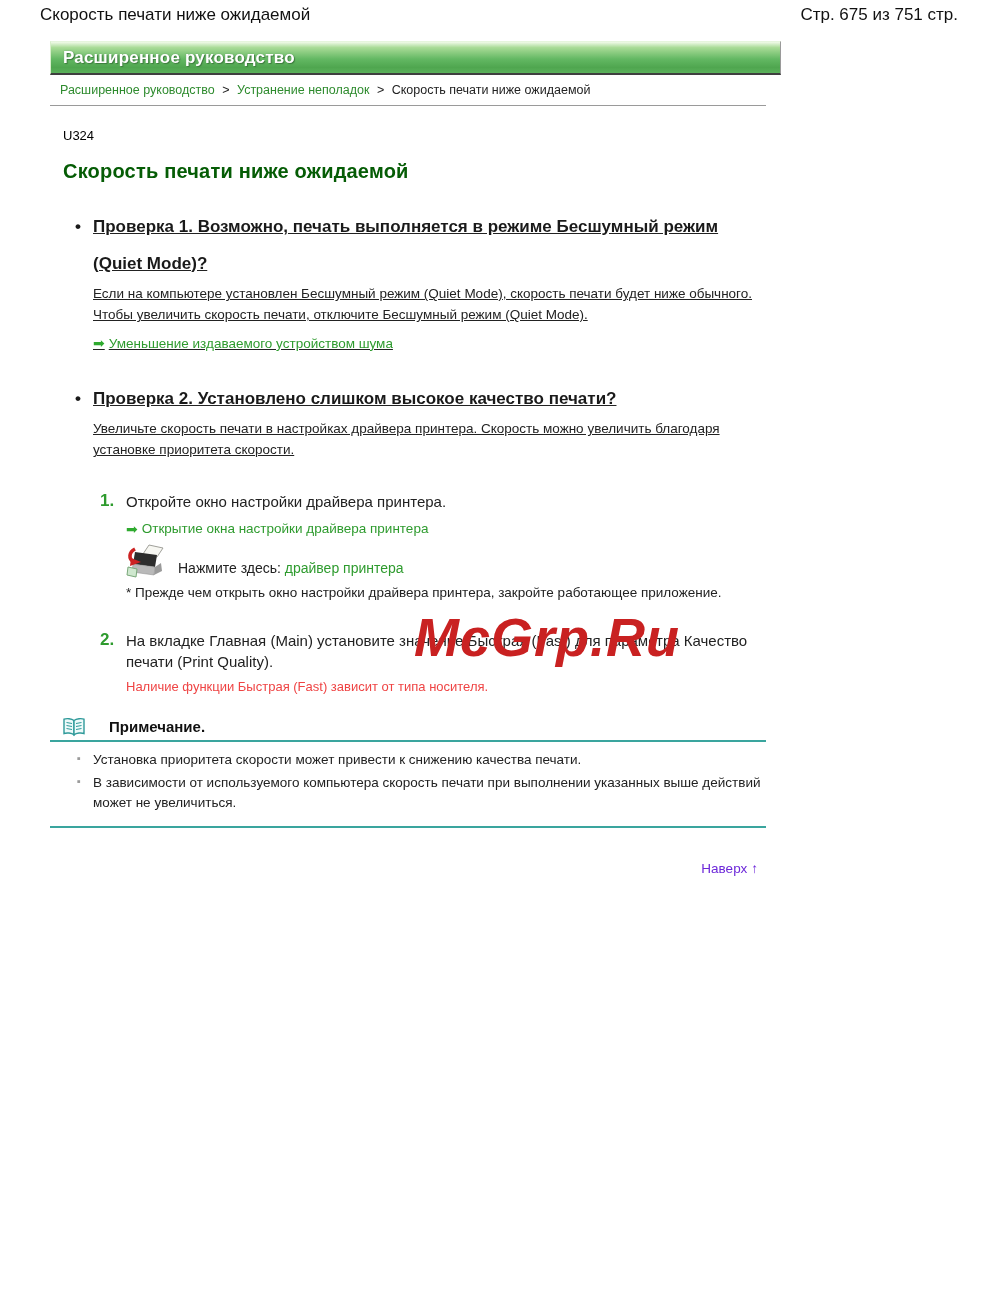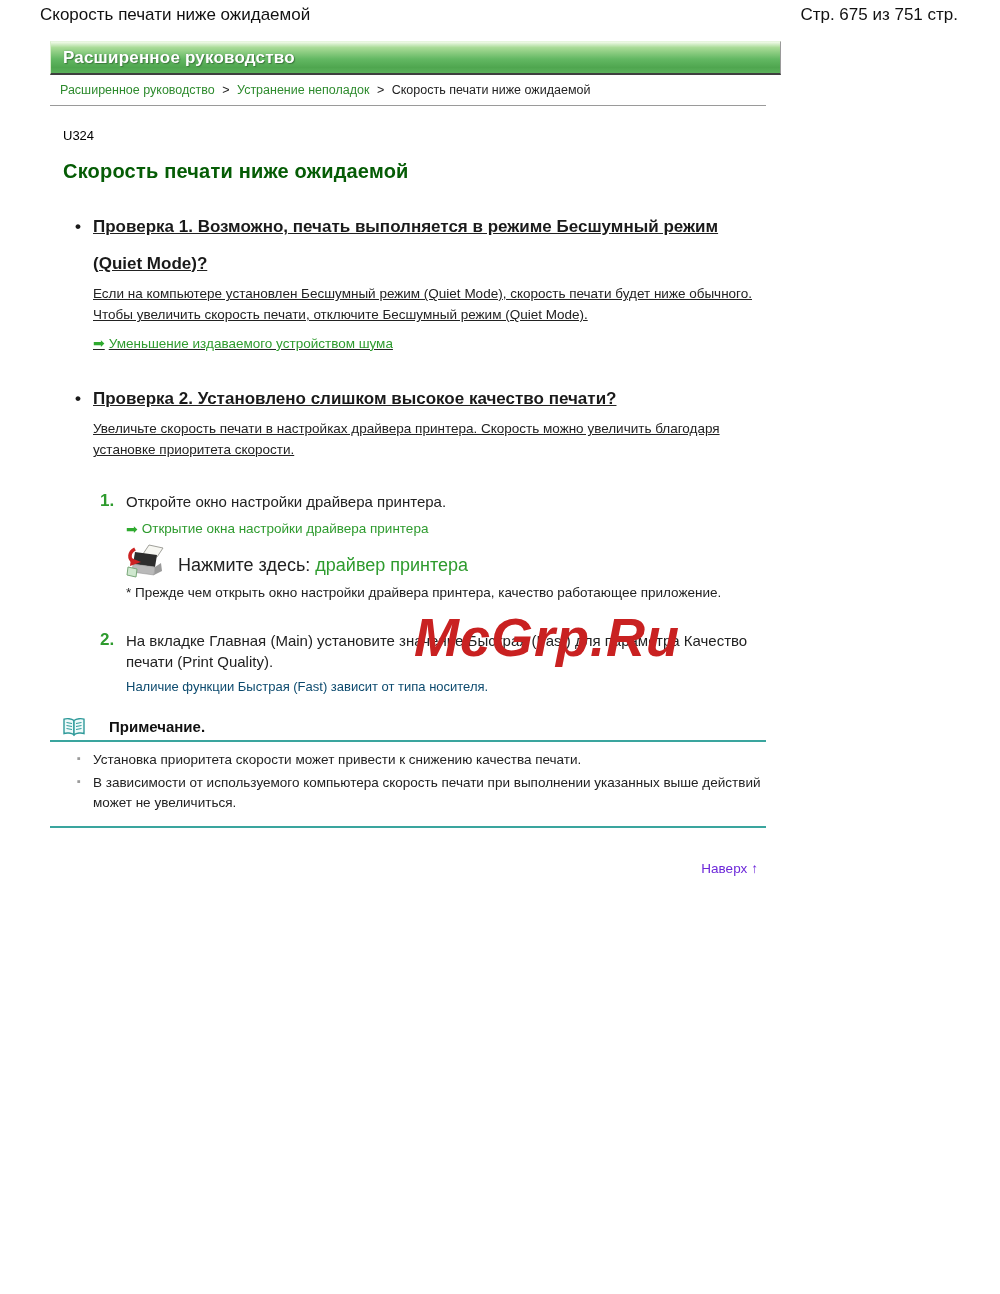--- a/index.html
+++ b/index.html
@@ -83,24 +83,24 @@
     font-size: 17px; font-weight: bold; color: #2e9b2e;
   }
   .step-text { font-size: 15px; color: #222; line-height: 1.4; }
   .step-sub { margin-left: 76px; }
   .step-sub .arrow-link { margin-top: 9px; }
   .click-row {
     margin-top: 8px;
     display: flex; align-items: flex-end; gap: 10px;
   }
   .printer-icon-box { width: 42px; height: 36px; cursor: pointer; }
-  .click-text { font-size: 18px; color: #222; padding-bottom: 4px; }
+  .click-text { font-size: 14px; color: #222; padding-bottom: 4px; }
   .click-link { color: #2e9b2e; cursor: pointer; }
   .footnote { margin-top: 3px; font-size: 13.5px; color: #222; line-height: 1.5; }
-  .step-note { margin-top: 7px; font-size: 13px; color: #0c4a6e; }
+  .step-note { margin-top: 7px; font-size: 13px; color: #ef4444; }
   .note-section { margin-top: 23px; }
   .note-header {
     display: flex; align-items: center; gap: 23px;
     margin-left: 12px;
   }
   .note-book-box { width: 24px; height: 20px; }
   .note-title { font-size: 15px; font-weight: bold; color: #111; }
   .rule-teal {
     margin-top: 3px; width: 716px; height: 0;
     border-top: 2px solid #3aa59e;
@@ -201,21 +201,21 @@
               <polygon points="2,23 11,25 10,33 1,31" fill="#cfe8cf" stroke="#7aa87a" stroke-width="1"></polygon>
               <path d="M9,5 C3,8 2,15 8,18" stroke="#cc2222" stroke-width="3.6" fill="none"></path>
               <polygon points="5,14 15,18 4,22" fill="#cc2222"></polygon>
             </svg>
           </span>
           <span class="click-text">
             <span>Нажмите здесь:</span>
             <span class="click-link">драйвер принтера</span>
           </span>
         </div>
-        <div class="footnote">* Прежде чем открыть окно настройки драйвера принтера, качество работающее приложение.</div>
+        <div class="footnote">* Прежде чем открыть окно настройки драйвера принтера, закройте работающее приложение.</div>
       </div>
     </div>
 
     <div class="step">
       <div class="step-row">
         <span class="step-number">2.</span>
         <span class="step-text">На вкладке Главная (Main) установите значение Быстрая (Fast) для параметра Качество печати (Print Quality).</span>
       </div>
       <div class="step-sub">
         <div class="step-note">Наличие функции Быстрая (Fast) зависит от типа носителя.</div>

